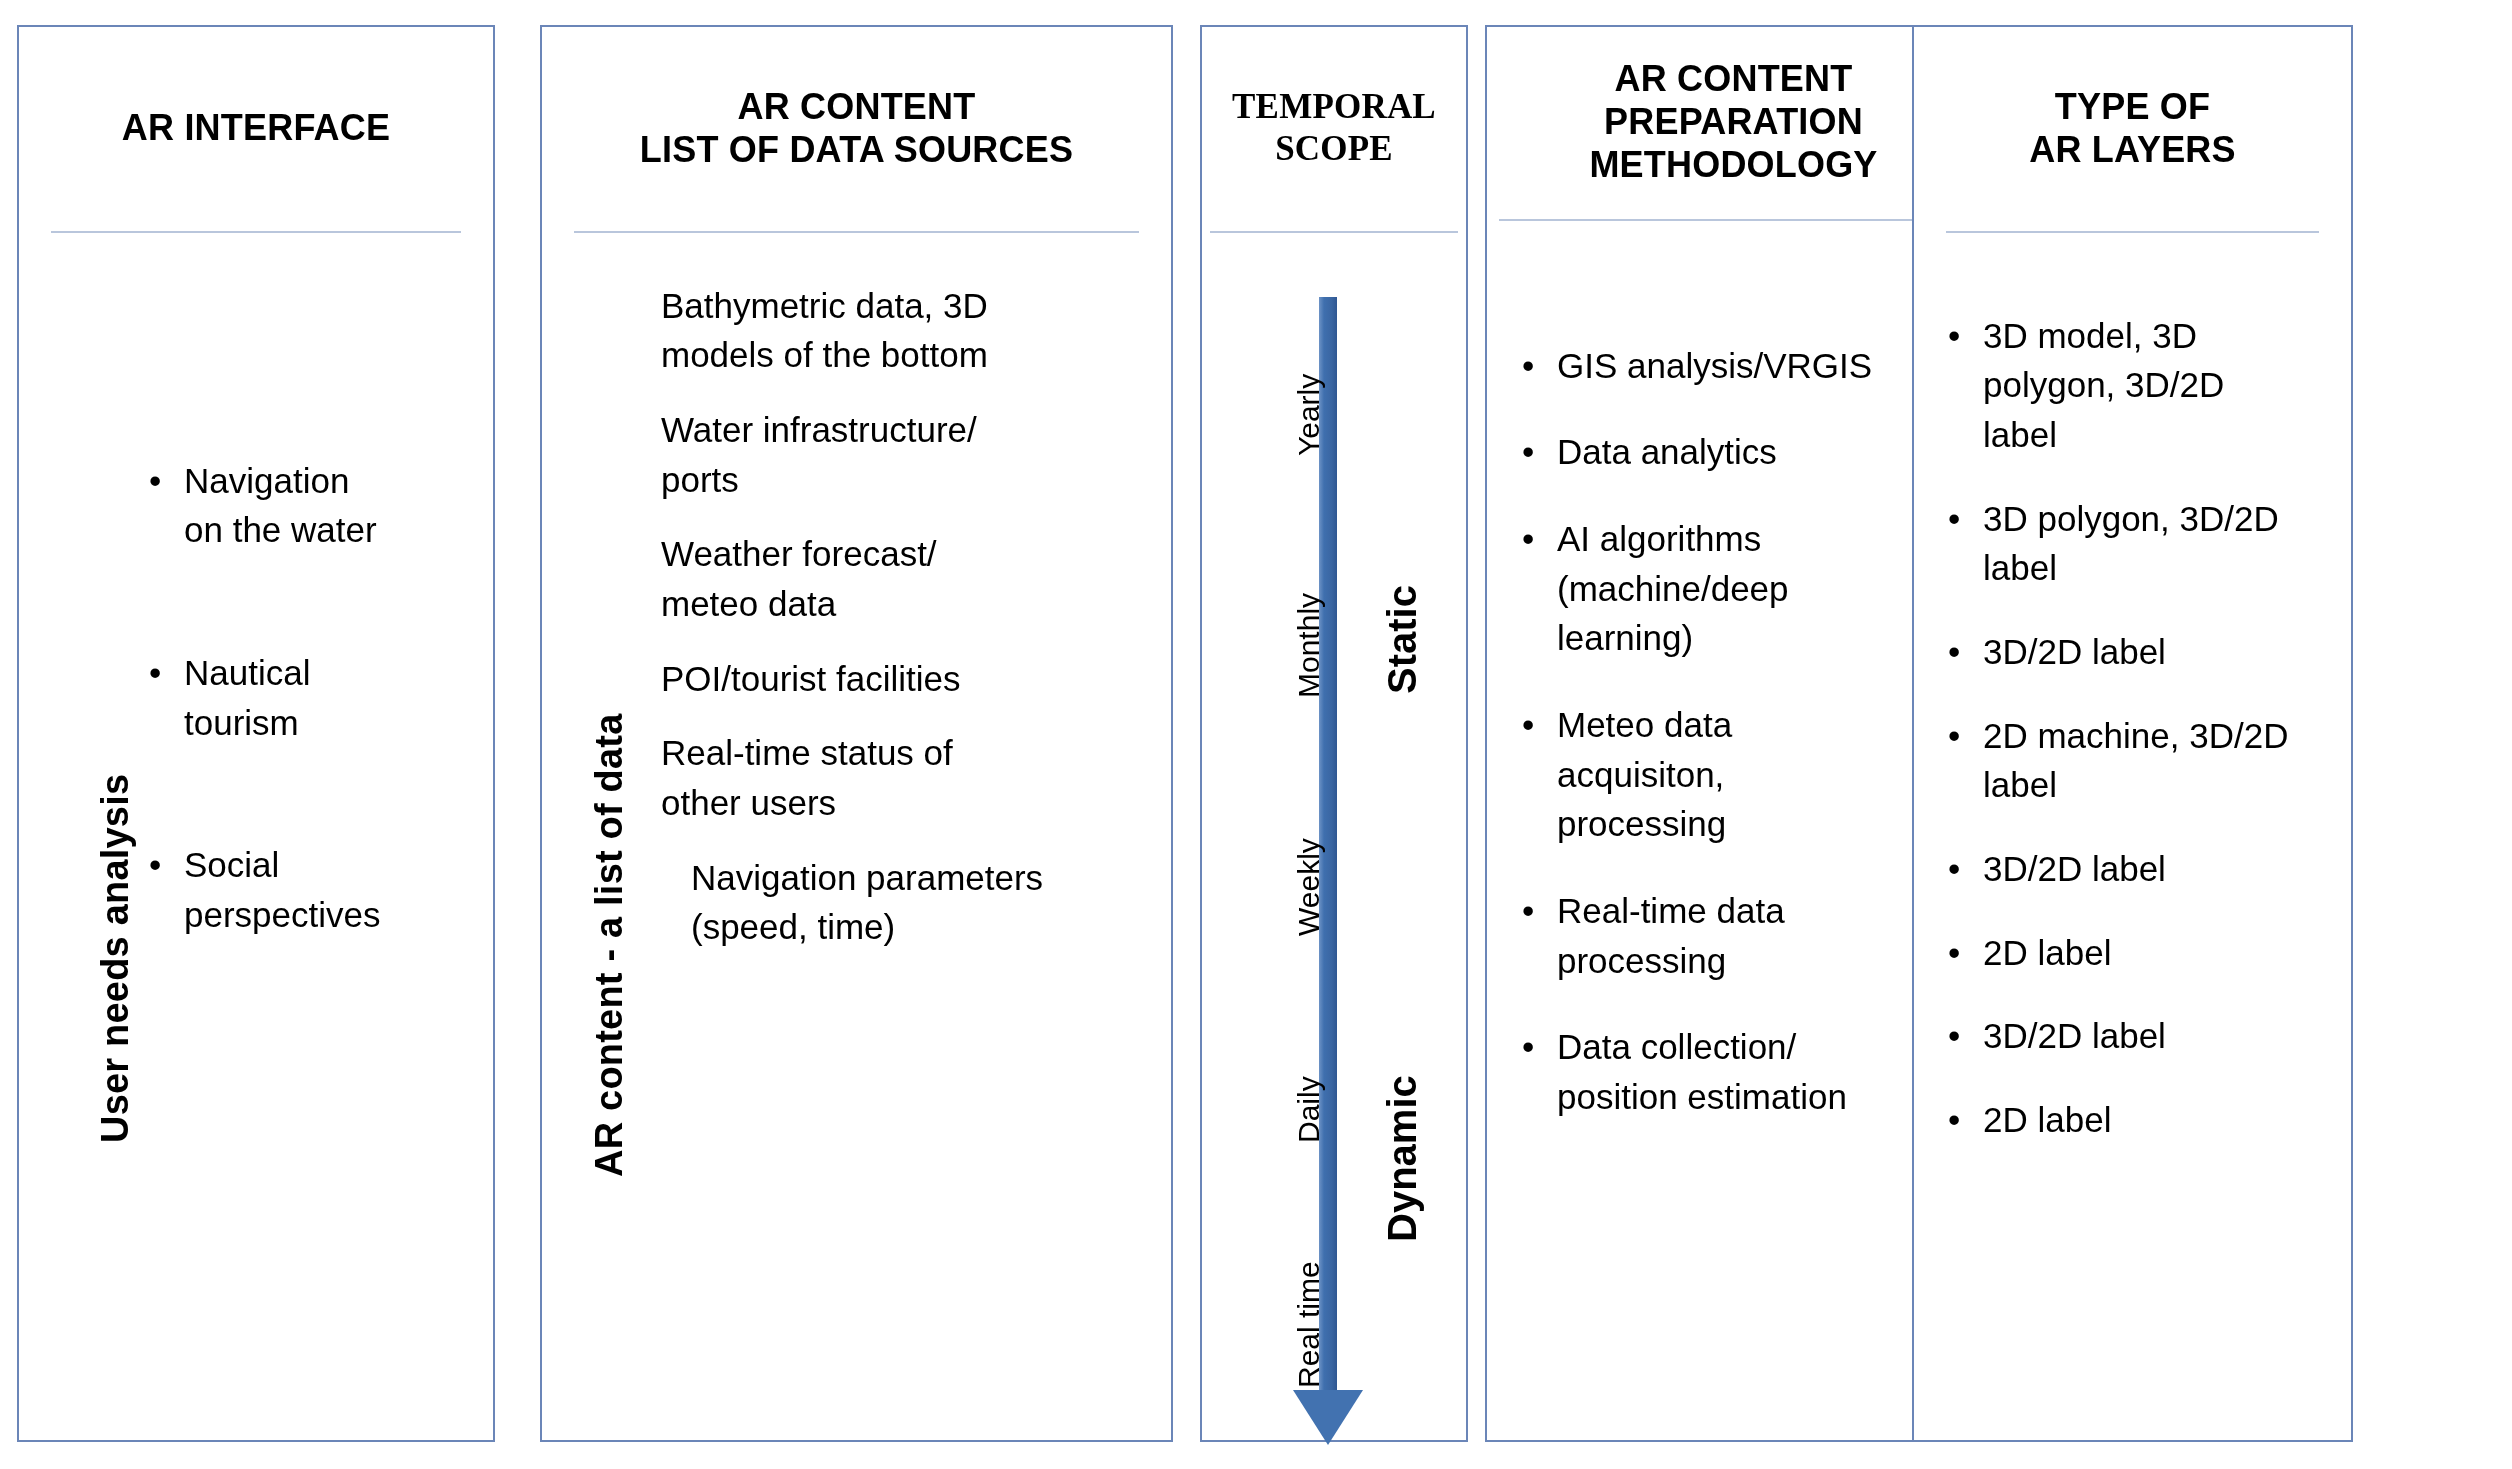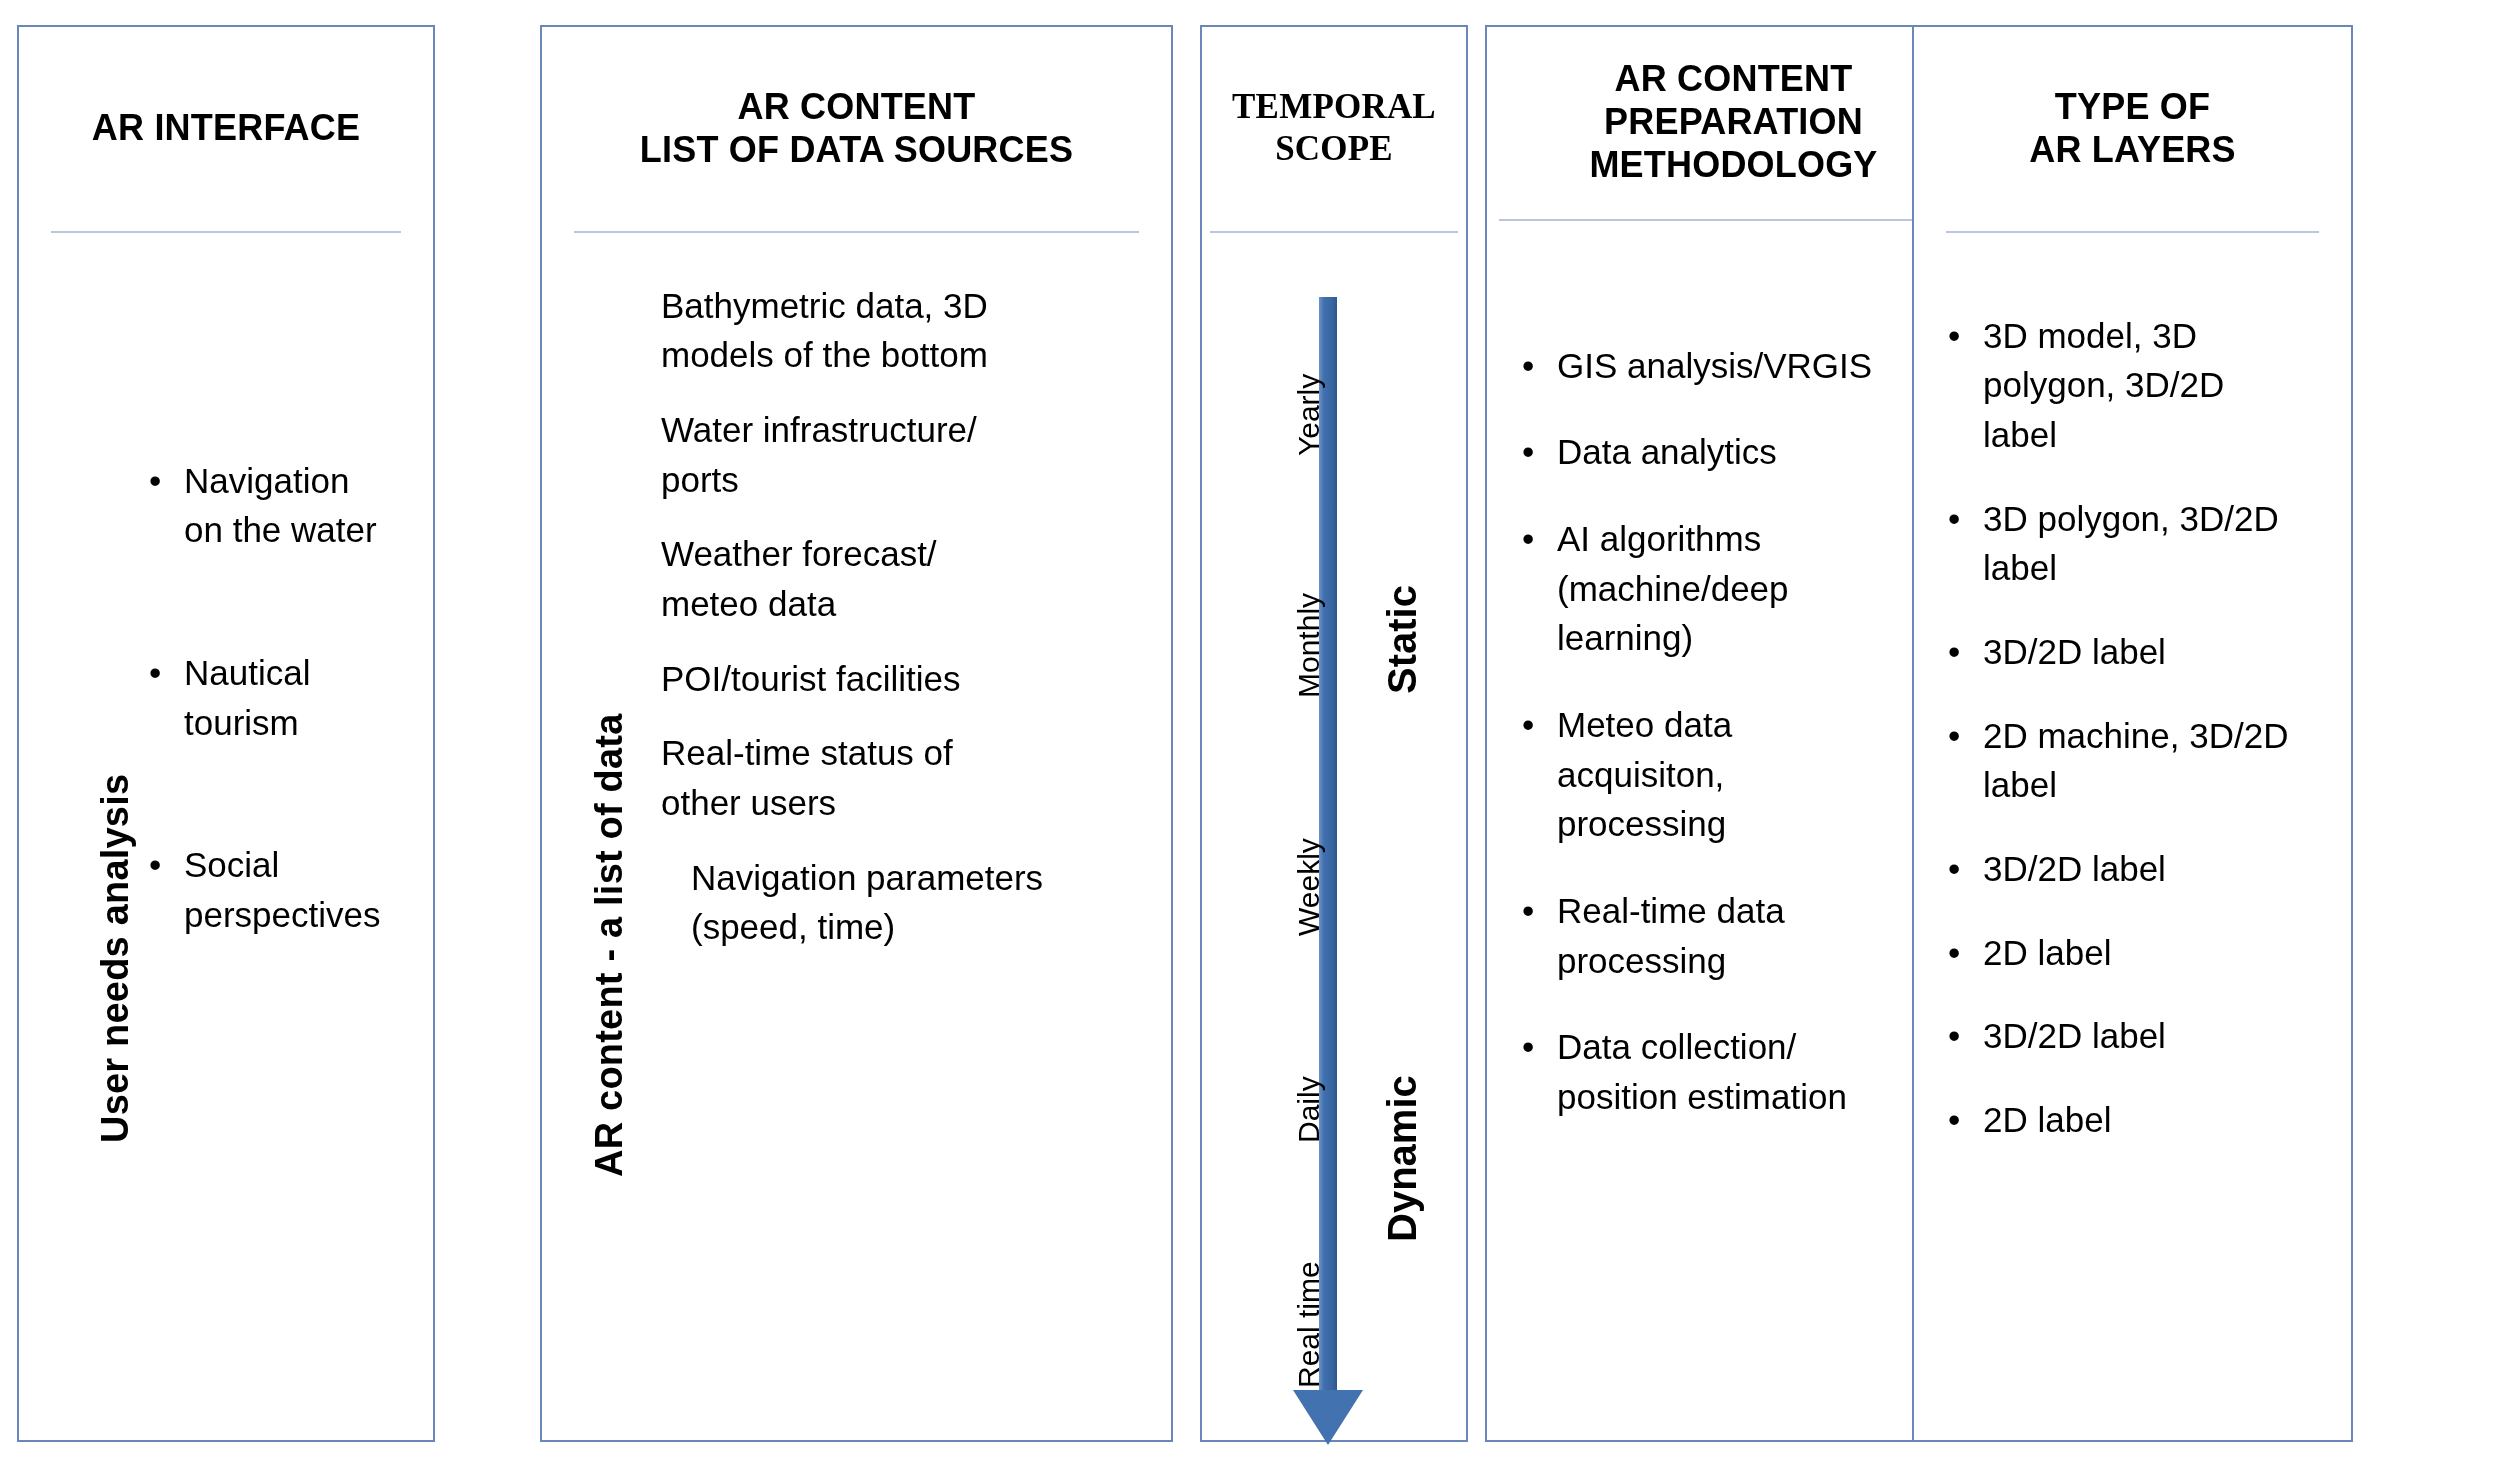--- a/index.html
+++ b/index.html
@@ -100,21 +100,21 @@
     position: absolute;
     transform-origin: 0 0;
     transform: rotate(-90deg);
     white-space: nowrap;
     font-weight: bold;
     font-size: 36px;
     letter-spacing: 0.2px;
   }
 
   
-  #panel-ar-interface { left: 17px; width: 418px; }
+  #panel-ar-interface { left: 17px; width: 478px; }
   #col1-side {
     left: 75px;
     top: 1116px;
     font-size: 38px;
   }
   #col1-list {
     left: 130px;
     right: 23px;
     top: 429px;
   }

